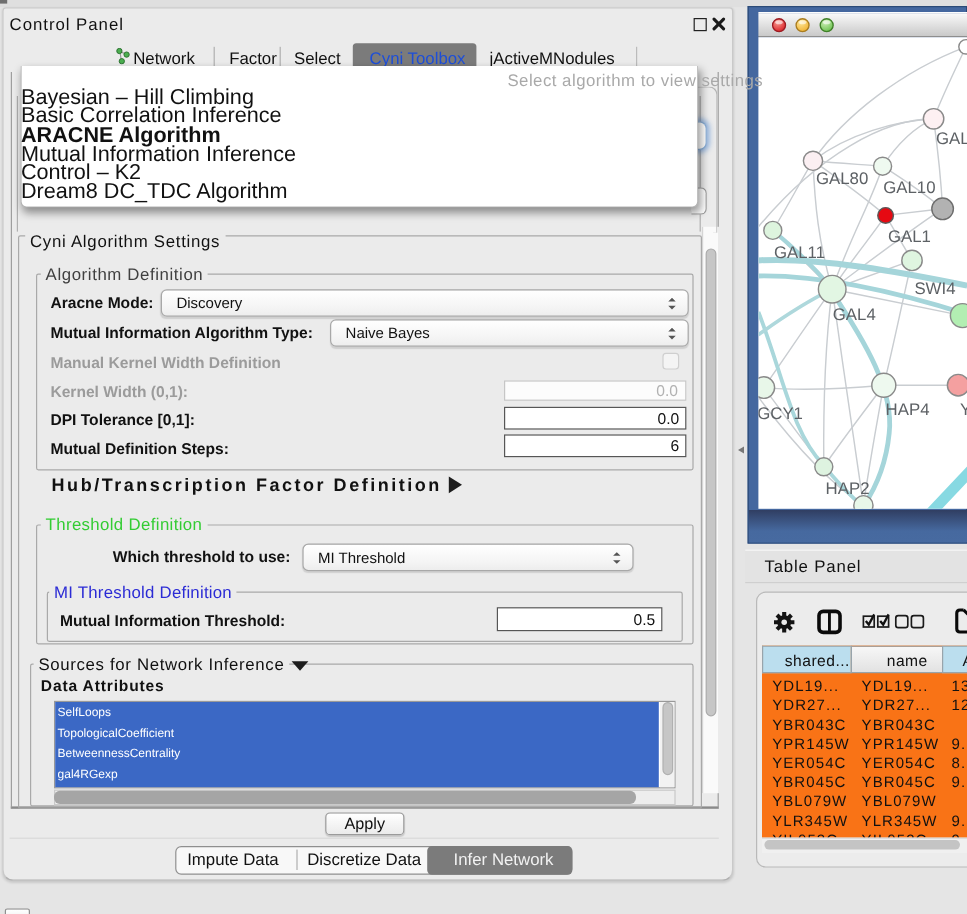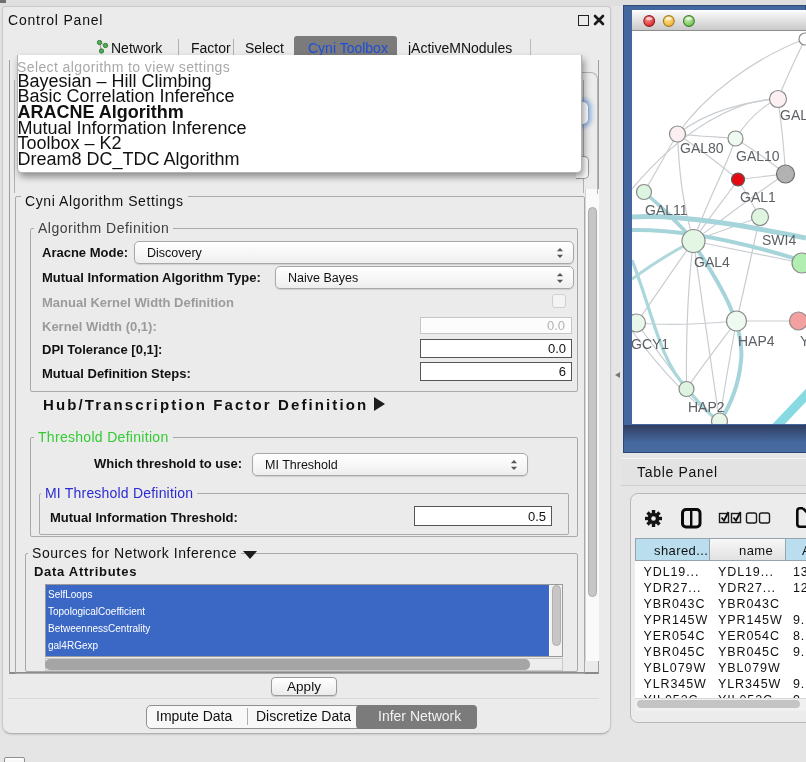--- a/index.html
+++ b/index.html
@@ -134,27 +134,27 @@
 <div class="a" style="left:146px;top:704.5px;width:331px;height:24px;background:#f8f8f8;border:1.5px solid #8f8f8f;border-radius:5px;box-sizing:border-box"></div>
 <div class="vline" style="left:247px;top:708px;height:17px"></div>
 <div class="a" style="left:356px;top:704.5px;width:121px;height:24px;background:#7b7b7b;border-radius:4px"></div>
 <div class="a tabtxt" style="left:156px;top:708px">Impute Data</div>
 <div class="a tabtxt" style="left:256px;top:708px">Discretize Data</div>
 <div class="a tabtxt" style="left:378px;top:708px;color:#f2f2f2">Infer Network</div>
 
 <div class="a" style="left:4px;top:757px;width:21px;height:14px;background:linear-gradient(#ffffff,#e6e6e6);border:1.5px solid #8f8f8f;border-radius:2px;box-sizing:border-box"></div>
 
 <div class="a" style="left:17px;top:55px;width:563px;height:117px;background:#fff;border:1px solid #b3b3b3;border-top:none;border-radius:0 0 5px 5px;box-shadow:2px 4px 7px rgba(0,0,0,.4);z-index:50"></div>
-<div class="a" style="left:17px;top:59px;width:619px;text-align:left;color:#a9a9a9;letter-spacing:0.4px;z-index:51">Select algorithm to view settings</div>
+<div class="a" style="left:17px;top:59px;width:619px;text-align:right;color:#a9a9a9;letter-spacing:0.4px;z-index:51">Select algorithm to view settings</div>
 <div class="a" style="left:17.5px;top:73.5px;z-index:51">
  <div class="item">Bayesian – Hill Climbing</div>
  <div class="item">Basic Correlation Inference</div>
  <div class="item" style="font-weight:bold">ARACNE Algorithm</div>
  <div class="item">Mutual Information Inference</div>
- <div class="item">Toolbox – K2</div>
+ <div class="item">Control – K2</div>
  <div class="item">Dream8 DC_TDC Algorithm</div>
 </div>
 
 <div class="a" style="left:615px;top:372px;width:0;height:0;border-right:5px solid #777;border-top:3.5px solid transparent;border-bottom:3.5px solid transparent"></div>
 
 <div class="a" style="left:623px;top:5px;width:183px;height:448px;background:#44679f;border:1px solid #2b4a77;box-sizing:border-box"></div>
 <div class="a" style="left:632px;top:10px;width:174px;height:21px;background:linear-gradient(#fafafa,#c9c9c9);border-bottom:1px solid #8e8e8e;border-top:1px solid #fdfdfd;box-sizing:border-box"></div>
 <svg class="a" style="left:632px;top:10px" width="174" height="21" viewBox="0 0 174 21">
  <defs>
  <radialGradient id="rg" cx="0.38" cy="0.28" r="0.85">
@@ -284,21 +284,21 @@
  <g fill="none" stroke="#111" stroke-width="1.9">
   <path d="M81.5 12.5 L84 15.5 L88.5 7"></path>
   <path d="M93.5 12.5 L96 15.5 L100.5 7"></path>
  </g>
  <g fill="none" stroke="#0a0a0a" stroke-width="2.6">
   <path d="M163 3.3 L160 3.3 Q157.3 3.3 157.3 6 L157.3 19 Q157.3 21.7 160 21.7 L168 21.7"></path>
   <path d="M163 3.3 L169 9.3"></path>
  </g>
 </svg>
 
-<div class="a" style="left:635px;top:538px;width:171px;height:172px;background:#ffffff;overflow:hidden">
+<div class="a" style="left:635px;top:538px;width:171px;height:172px;background:#f97316;overflow:hidden">
 
  <div class="cell" style="left:0;top:0;width:74px;height:23px;background:#bbdeee;border:1px solid #98a4ab;border-right:none"></div>
  <div class="cell" style="left:74px;top:0;width:76px;height:23px;background:linear-gradient(#f7f7f7,#e2e2e2);border:1px solid #98a4ab;border-right:none"></div>
  <div class="cell" style="left:150px;top:0;width:60px;height:23px;background:#bbdeee;border:1px solid #98a4ab"></div>
  <div class="a" style="left:19px;top:4.5px;font-size:13px;letter-spacing:0.4px">shared...</div>
  <div class="a" style="left:104px;top:4.5px;font-size:13px;letter-spacing:0.4px">name</div>
  <div class="a" style="left:167px;top:4.5px;font-size:13px">A</div>
 
  <div class="row" style="left:8.5px;top:25.5px;font-size:12.5px;line-height:16px;letter-spacing:0.9px">YDL19...<br>YDR27...<br>YBR043C<br>YPR145W<br>YER054C<br>YBR045C<br>YBL079W<br>YLR345W<br>YIL052C</div>
  <div class="row" style="left:83px;top:25.5px;font-size:12.5px;line-height:16px;letter-spacing:0.9px">YDL19...<br>YDR27...<br>YBR043C<br>YPR145W<br>YER054C<br>YBR045C<br>YBL079W<br>YLR345W<br>YIL052C</div>

